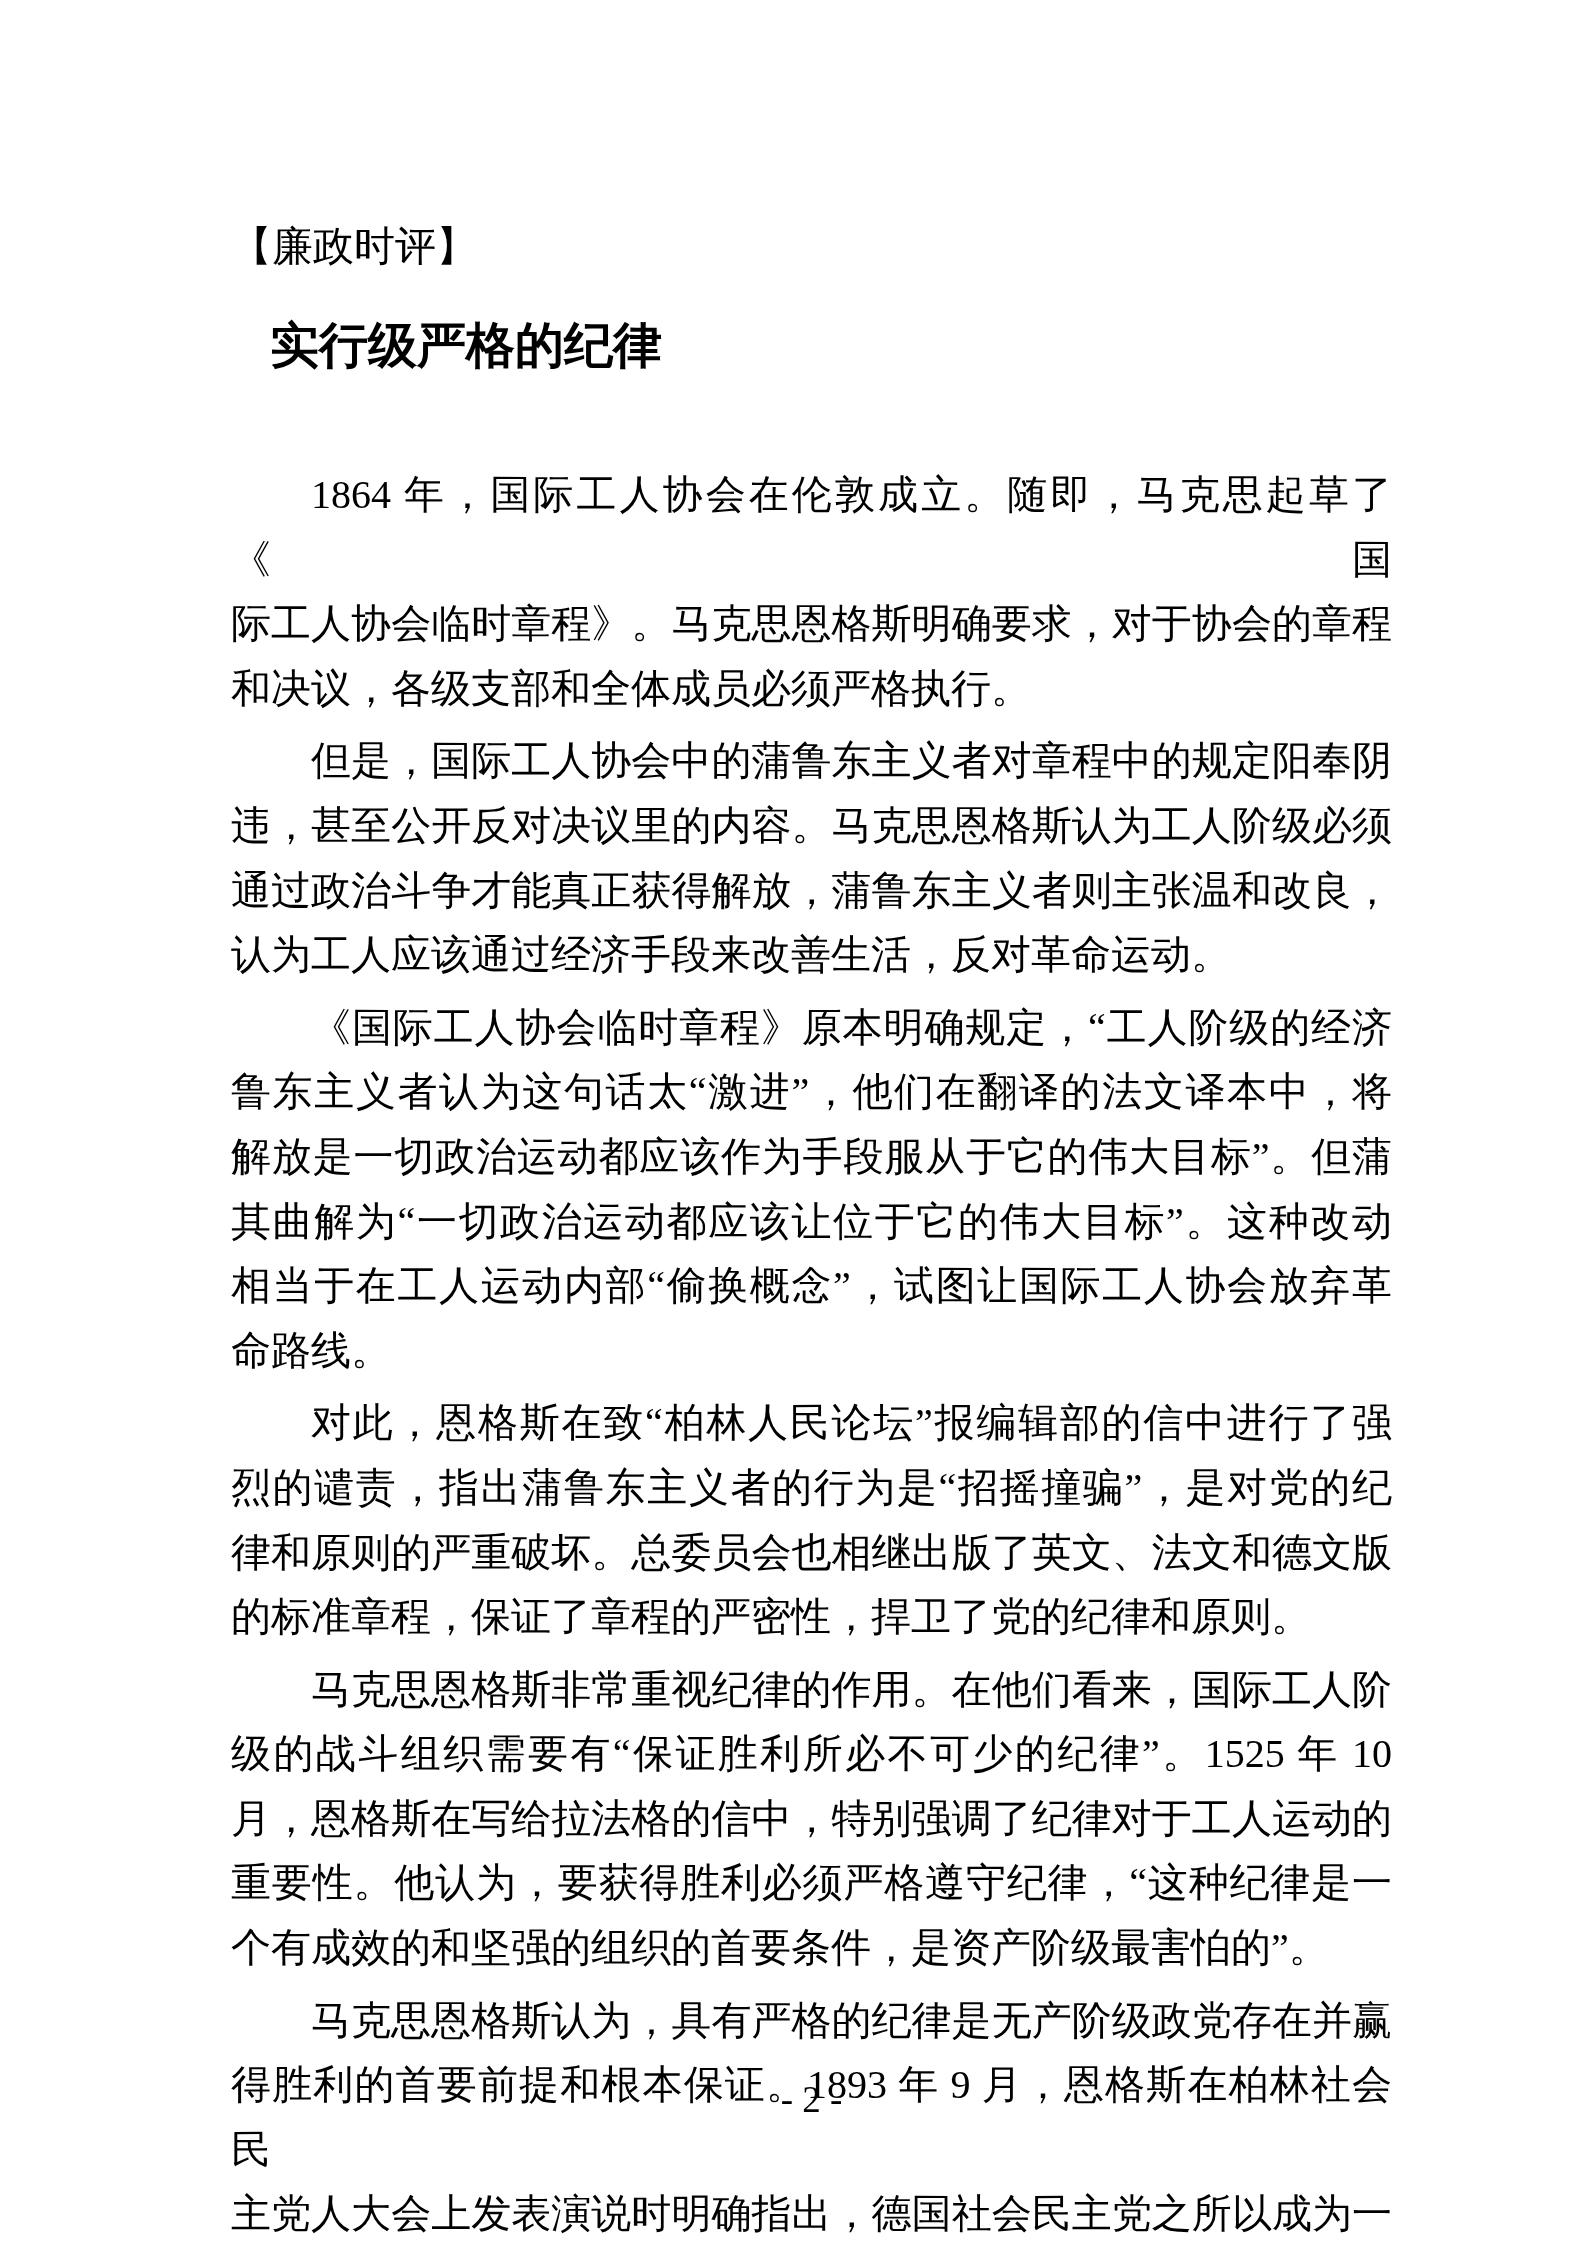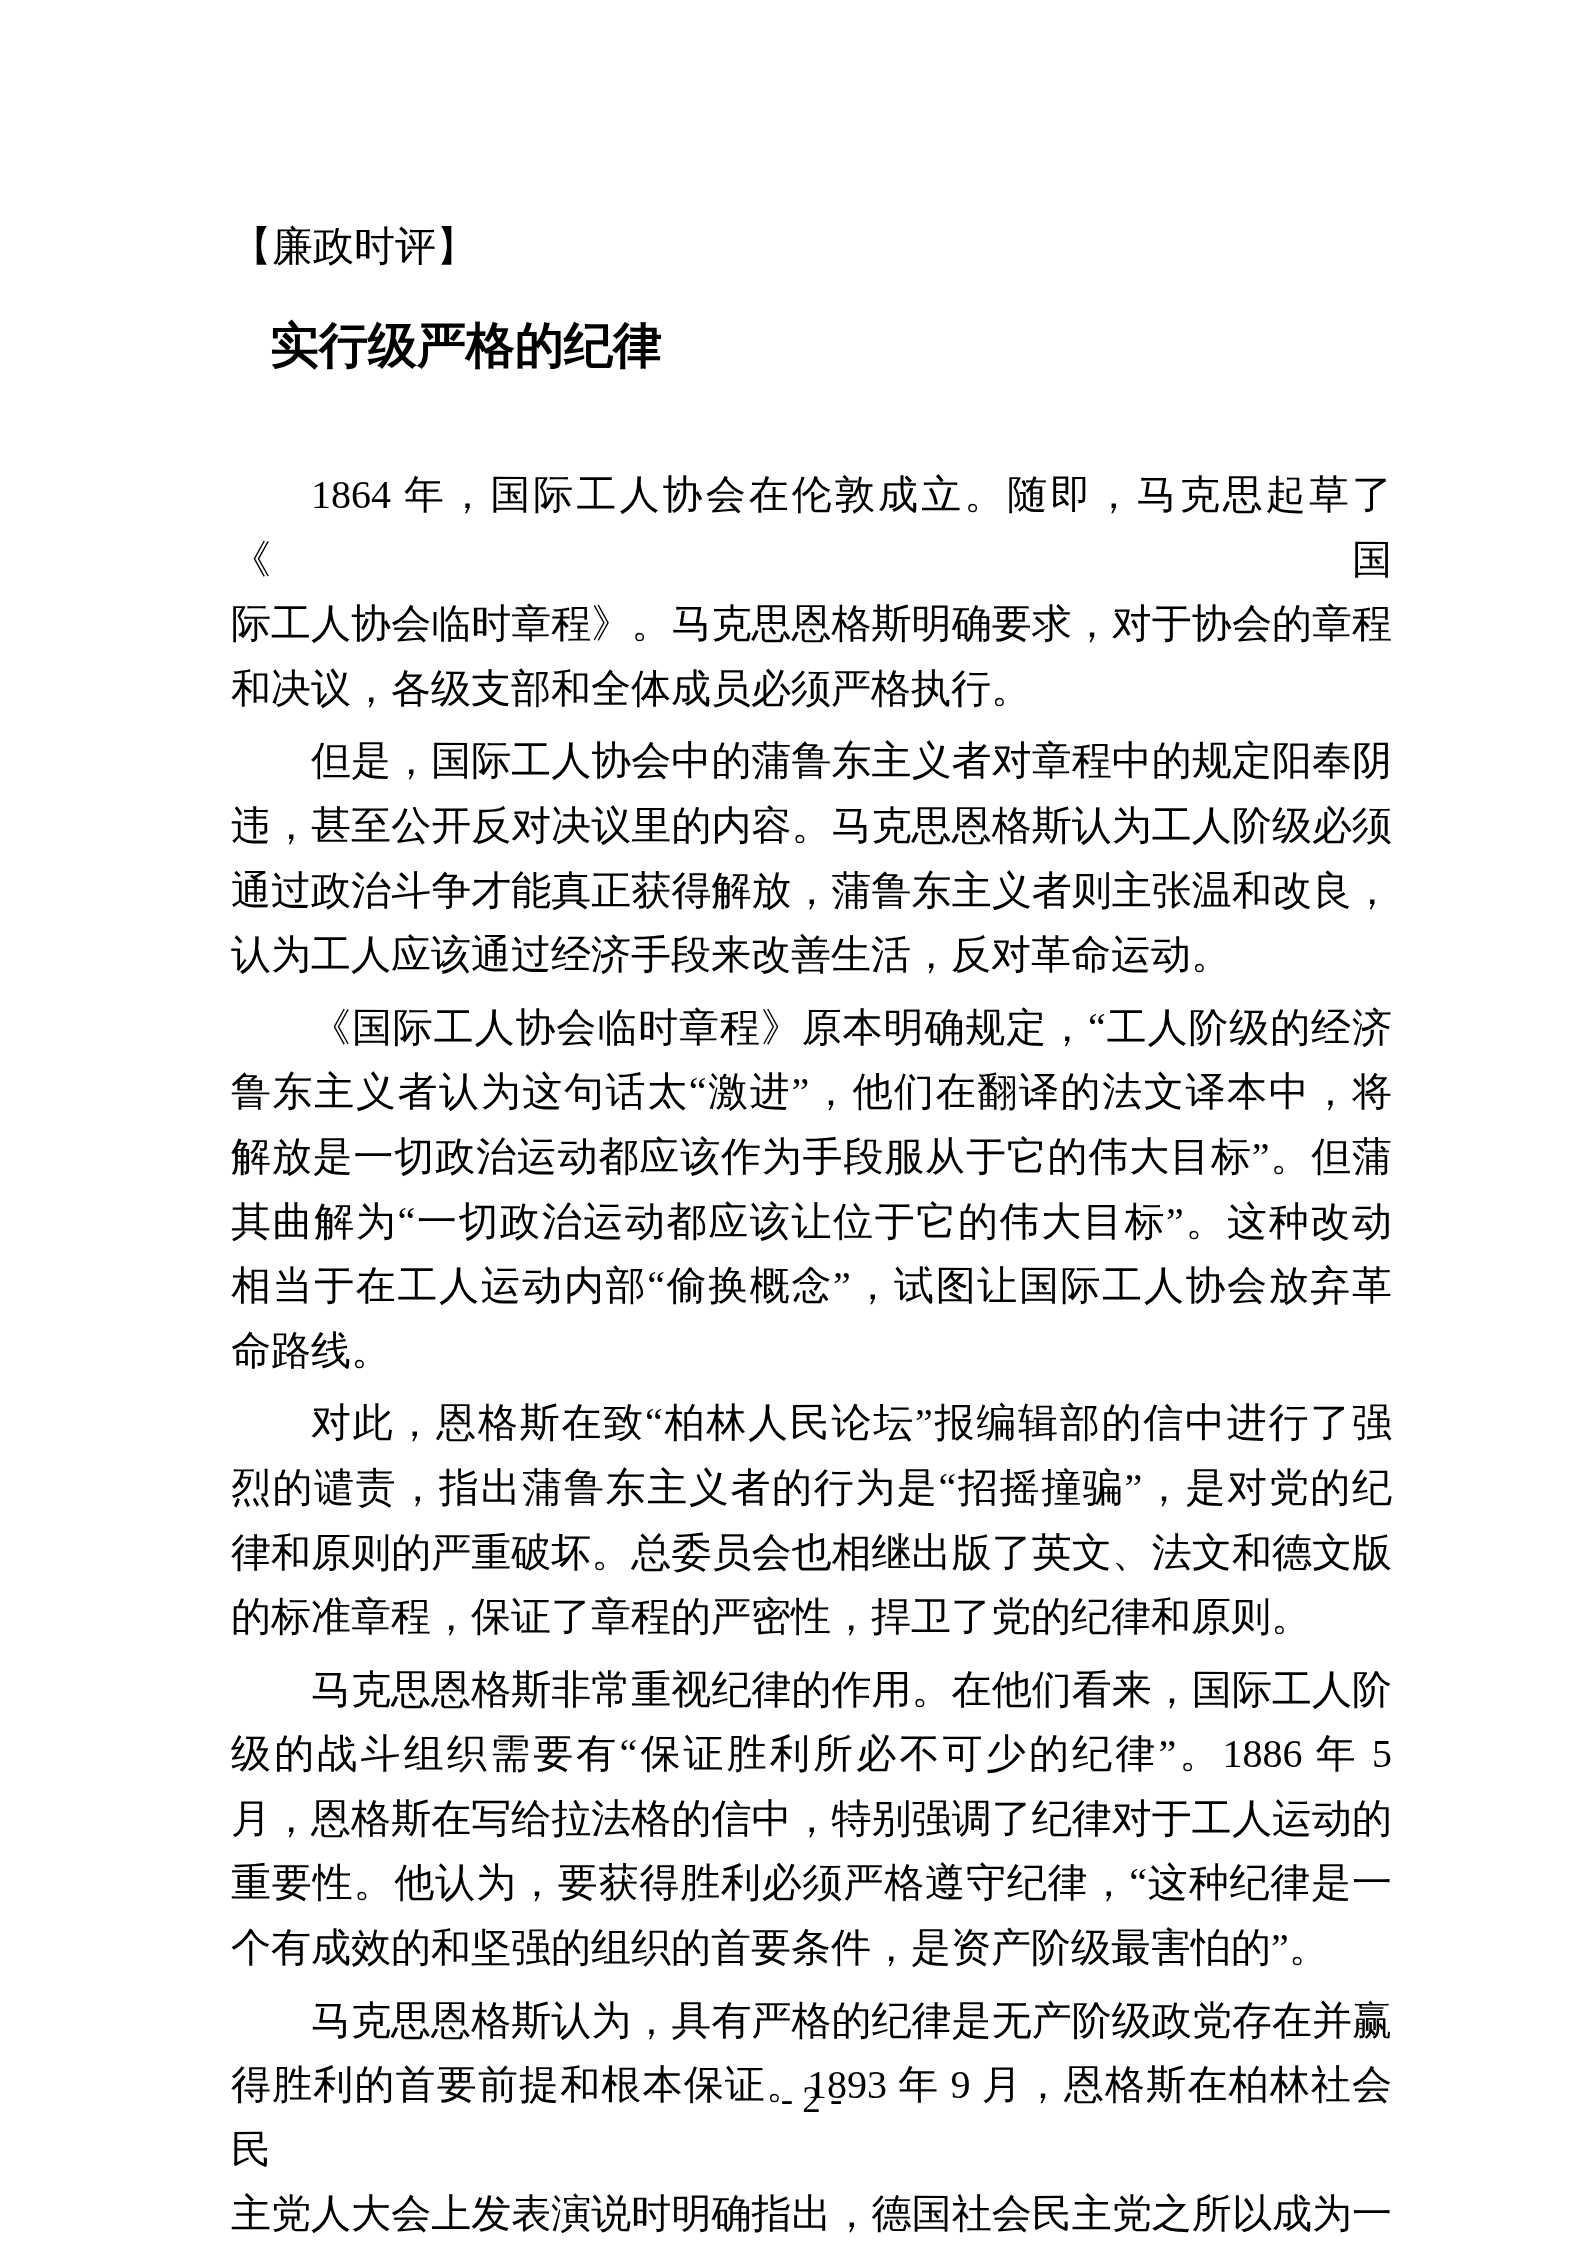--- a/index.html
+++ b/index.html
@@ -91,21 +91,21 @@
         <div class="line">命路线。</div>
       </div>
       <div class="para">
         <div class="line first just">对此，恩格斯在致“柏林人民论坛”报编辑部的信中进行了强</div>
         <div class="line just">烈的谴责，指出蒲鲁东主义者的行为是“招摇撞骗”，是对党的纪</div>
         <div class="line just">律和原则的严重破坏。总委员会也相继出版了英文、法文和德文版</div>
         <div class="line">的标准章程，保证了章程的严密性，捍卫了党的纪律和原则。</div>
       </div>
       <div class="para">
         <div class="line first just">马克思恩格斯非常重视纪律的作用。在他们看来，国际工人阶</div>
-        <div class="line just">级的战斗组织需要有“保证胜利所必不可少的纪律”。1886 年 5</div>
+        <div class="line just">级的战斗组织需要有“保证胜利所必不可少的纪律”。1525 年 10</div>
         <div class="line just">月，恩格斯在写给拉法格的信中，特别强调了纪律对于工人运动的</div>
         <div class="line just">重要性。他认为，要获得胜利必须严格遵守纪律，“这种纪律是一</div>
         <div class="line">个有成效的和坚强的组织的首要条件，是资产阶级最害怕的”。</div>
       </div>
       <div class="para">
         <div class="line first just">马克思恩格斯认为，具有严格的纪律是无产阶级政党存在并赢</div>
         <div class="line just">得胜利的首要前提和根本保证。1893 年 9 月，恩格斯在柏林社会民</div>
         <div class="line just">主党人大会上发表演说时明确指出，德国社会民主党之所以成为一</div>
       </div>
     </div>

